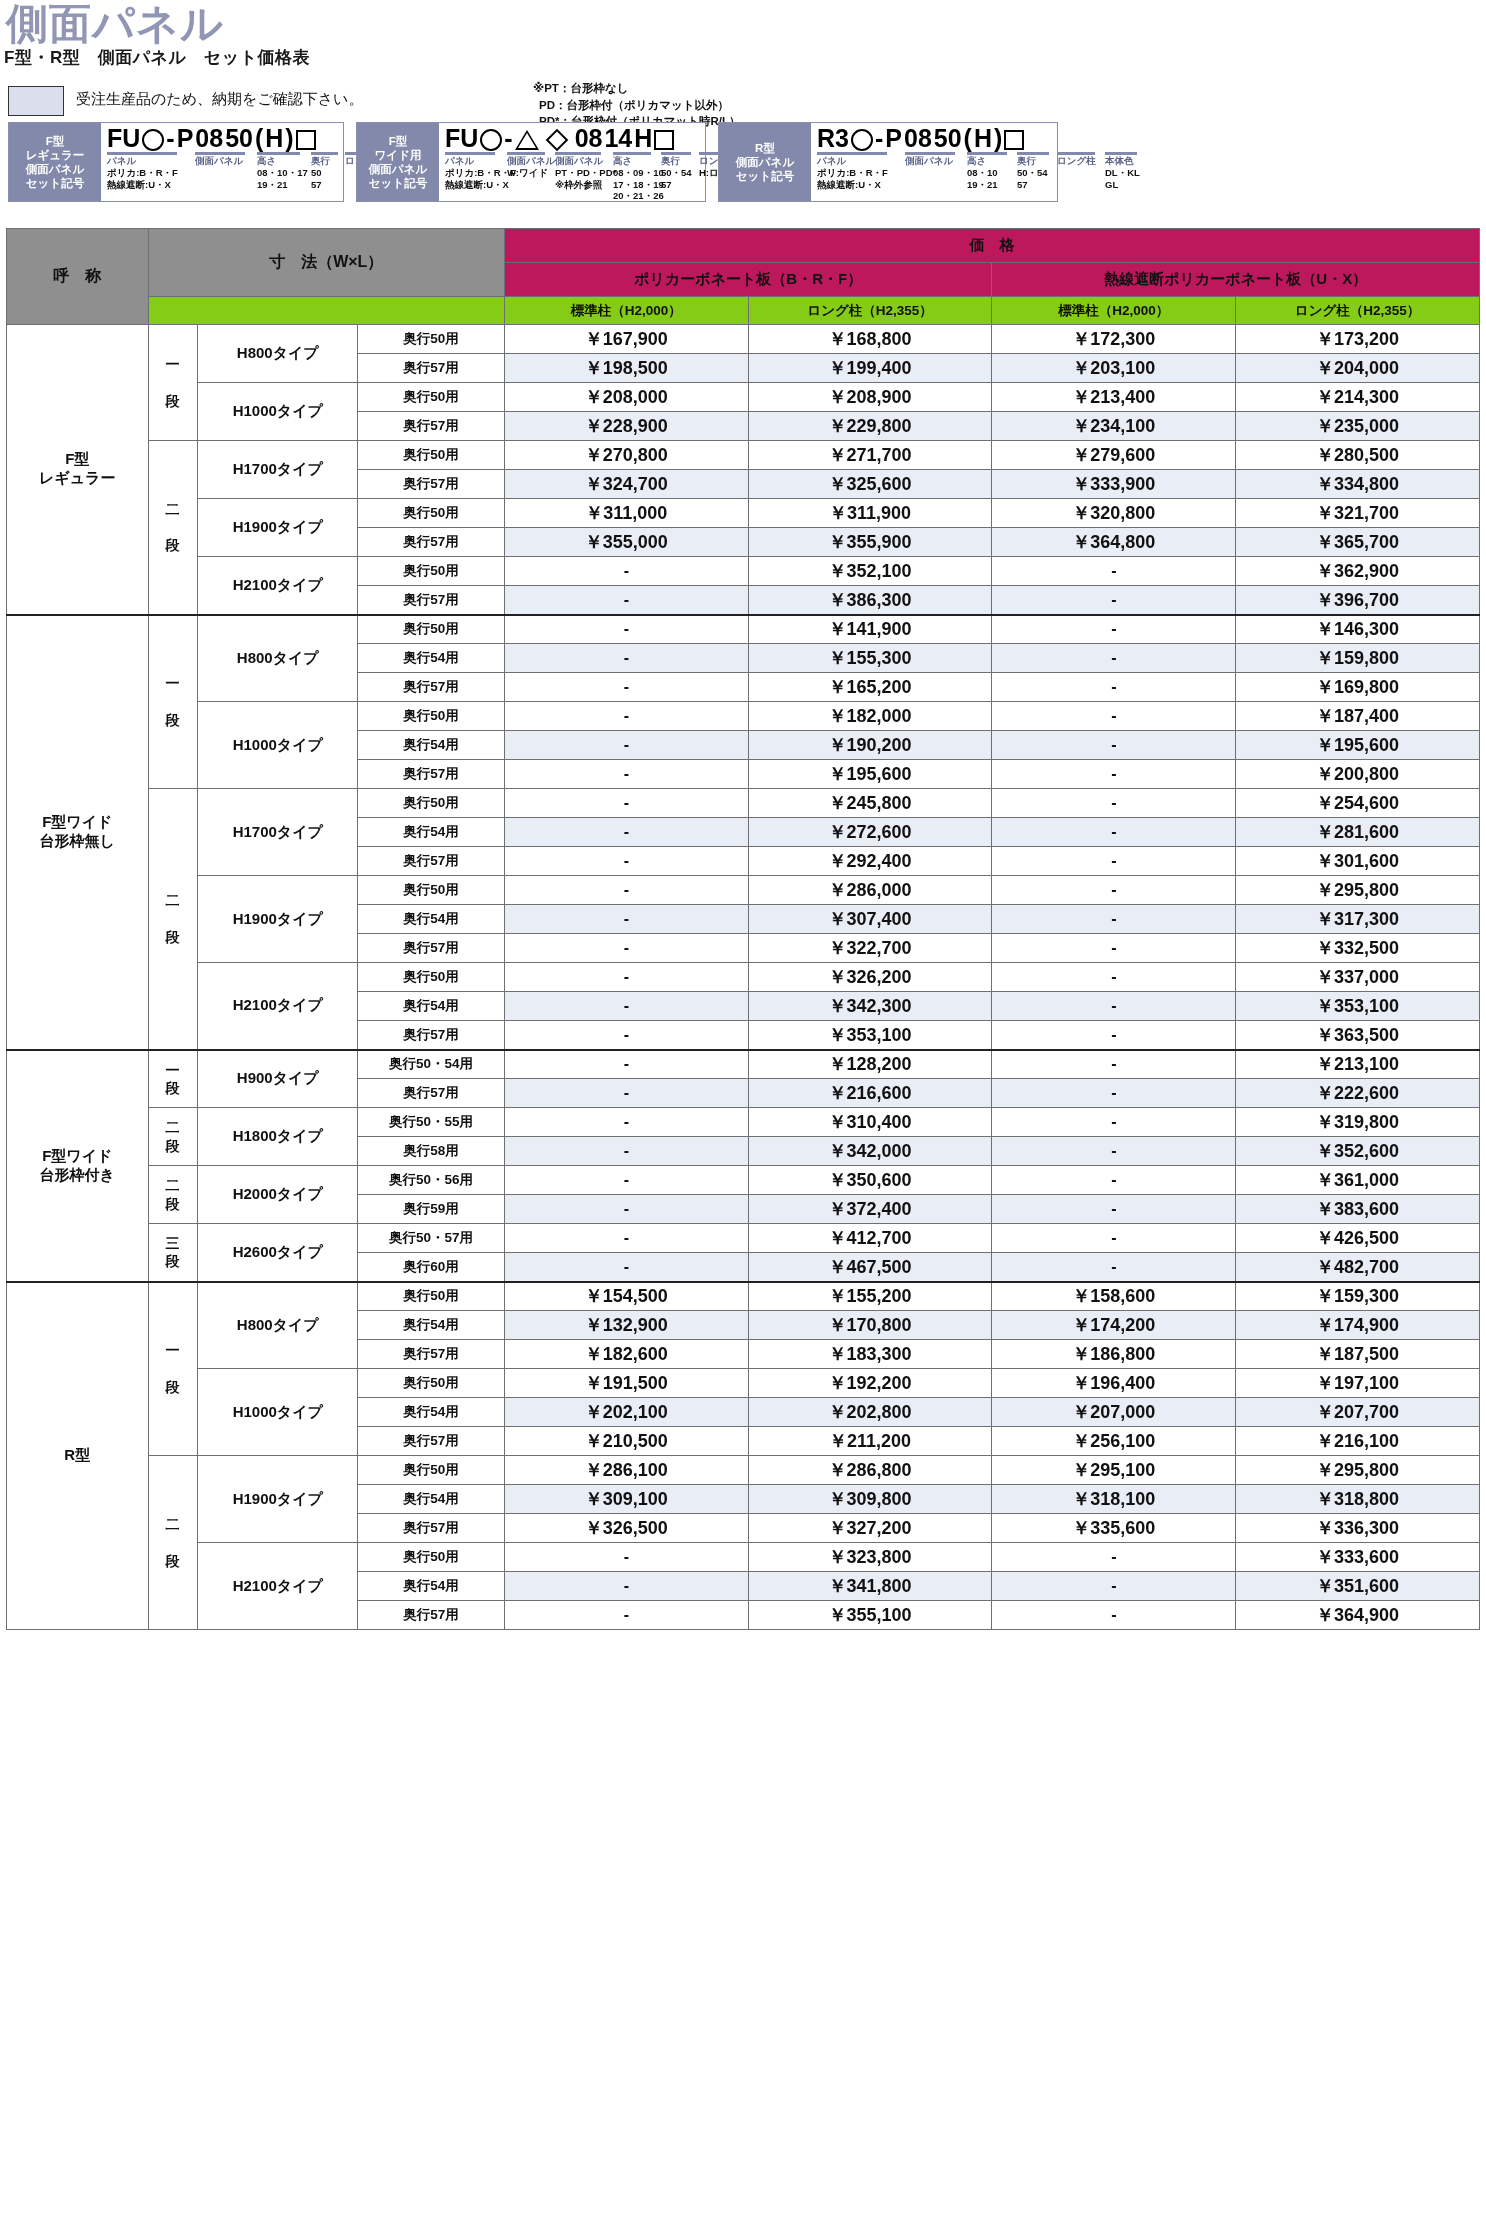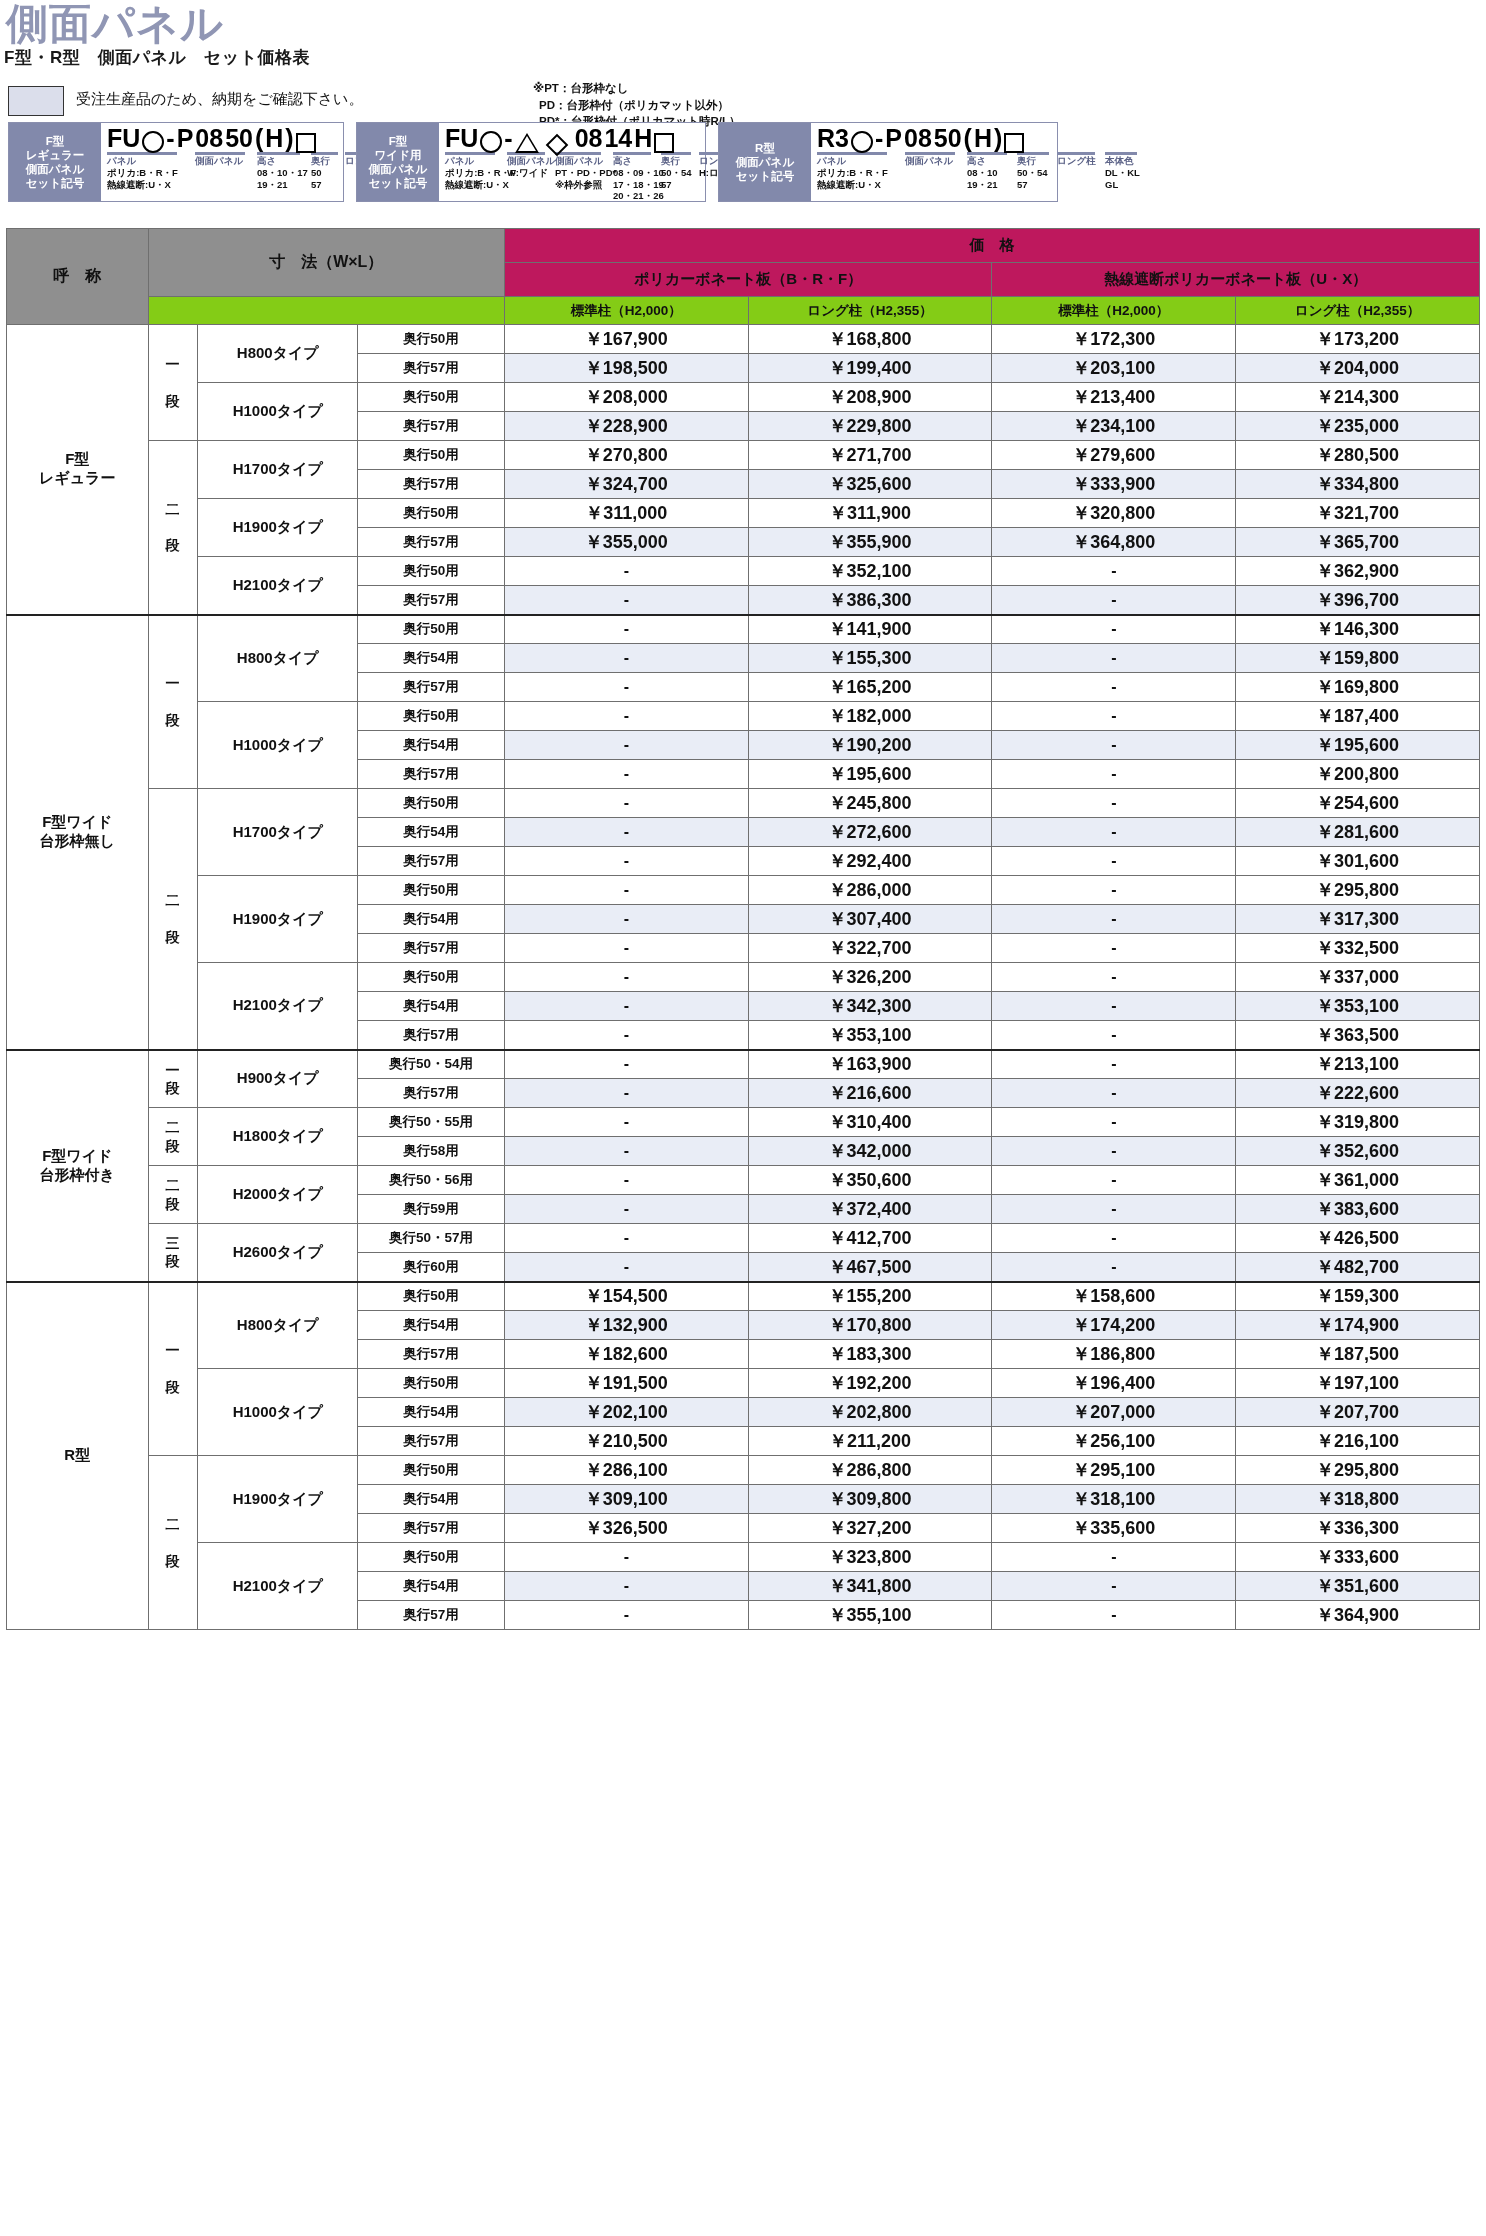--- a/index.html
+++ b/index.html
@@ -65,21 +65,21 @@
   }
   .codebox .cb-body {
     position: relative;
     flex: 1 1 auto;
     padding: 2px 4px 0 6px;
   }
   .cb-code {
     font-size: 25px; font-weight: 700; color: #000;
     letter-spacing: 0px; line-height: 1.05;
     white-space: nowrap;
-    display: flex; align-items: flex-end; gap: 2px;
+    display: flex; align-items: center; gap: 2px;
   }
   .cb-code .shape {
     display: inline-block; position: relative; top: 2px;
   }
   .glyph-circle {
     width: 22px; height: 22px; border: 2px solid #000;
     border-radius: 50%;
   }
   .glyph-square {
     width: 20px; height: 20px; border: 2px solid #000;
@@ -611,21 +611,21 @@
             <div>F型ワイド</div>
             <div>台形枠付き</div>
           </td>
           <td class="dan" rowspan="2">
             <div>一</div>
             <div>段</div>
           </td>
           <td class="typ" rowspan="2">H900タイプ</td>
           <td class="oku">奥行50・54用</td>
           <td class="dash">-</td>
-          <td class="price">￥163,900</td>
+          <td class="price">￥128,200</td>
           <td class="dash">-</td>
           <td class="price">￥213,100</td>
         </tr>
         <tr>
           <td class="oku">奥行57用</td>
           <td class="dash alt">-</td>
           <td class="price alt">￥216,600</td>
           <td class="dash alt">-</td>
           <td class="price alt">￥222,600</td>
         </tr>

